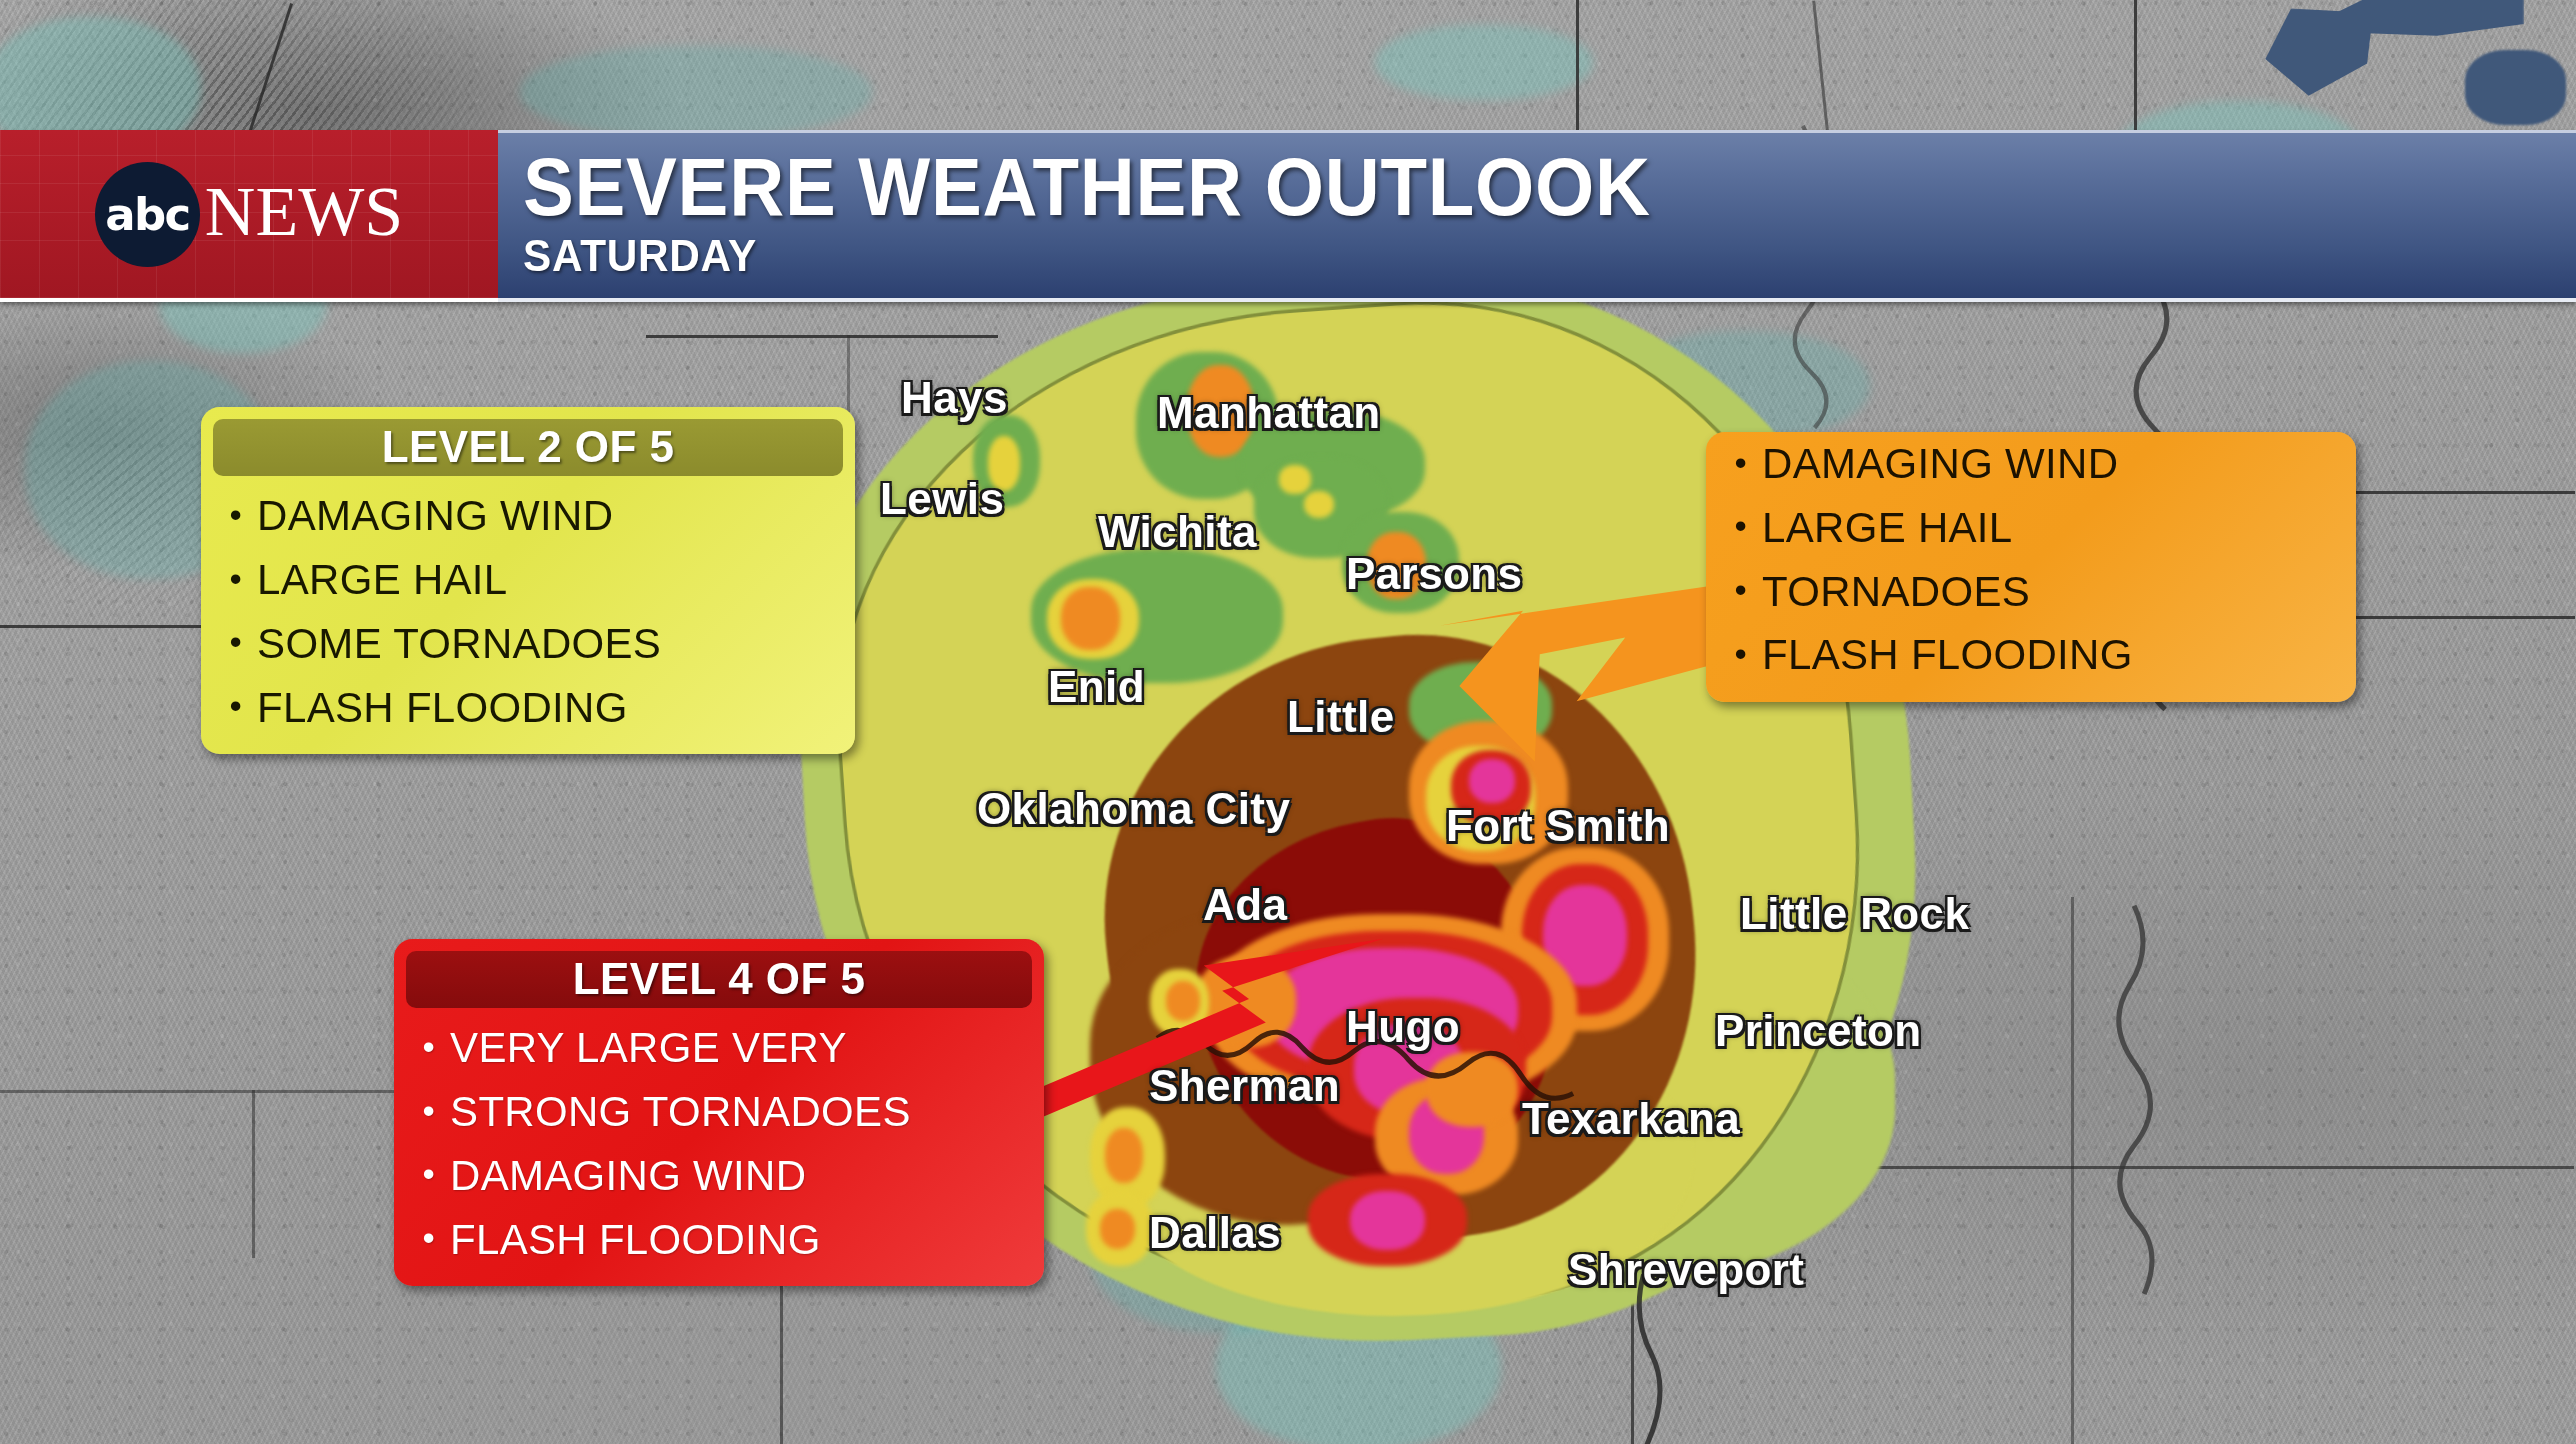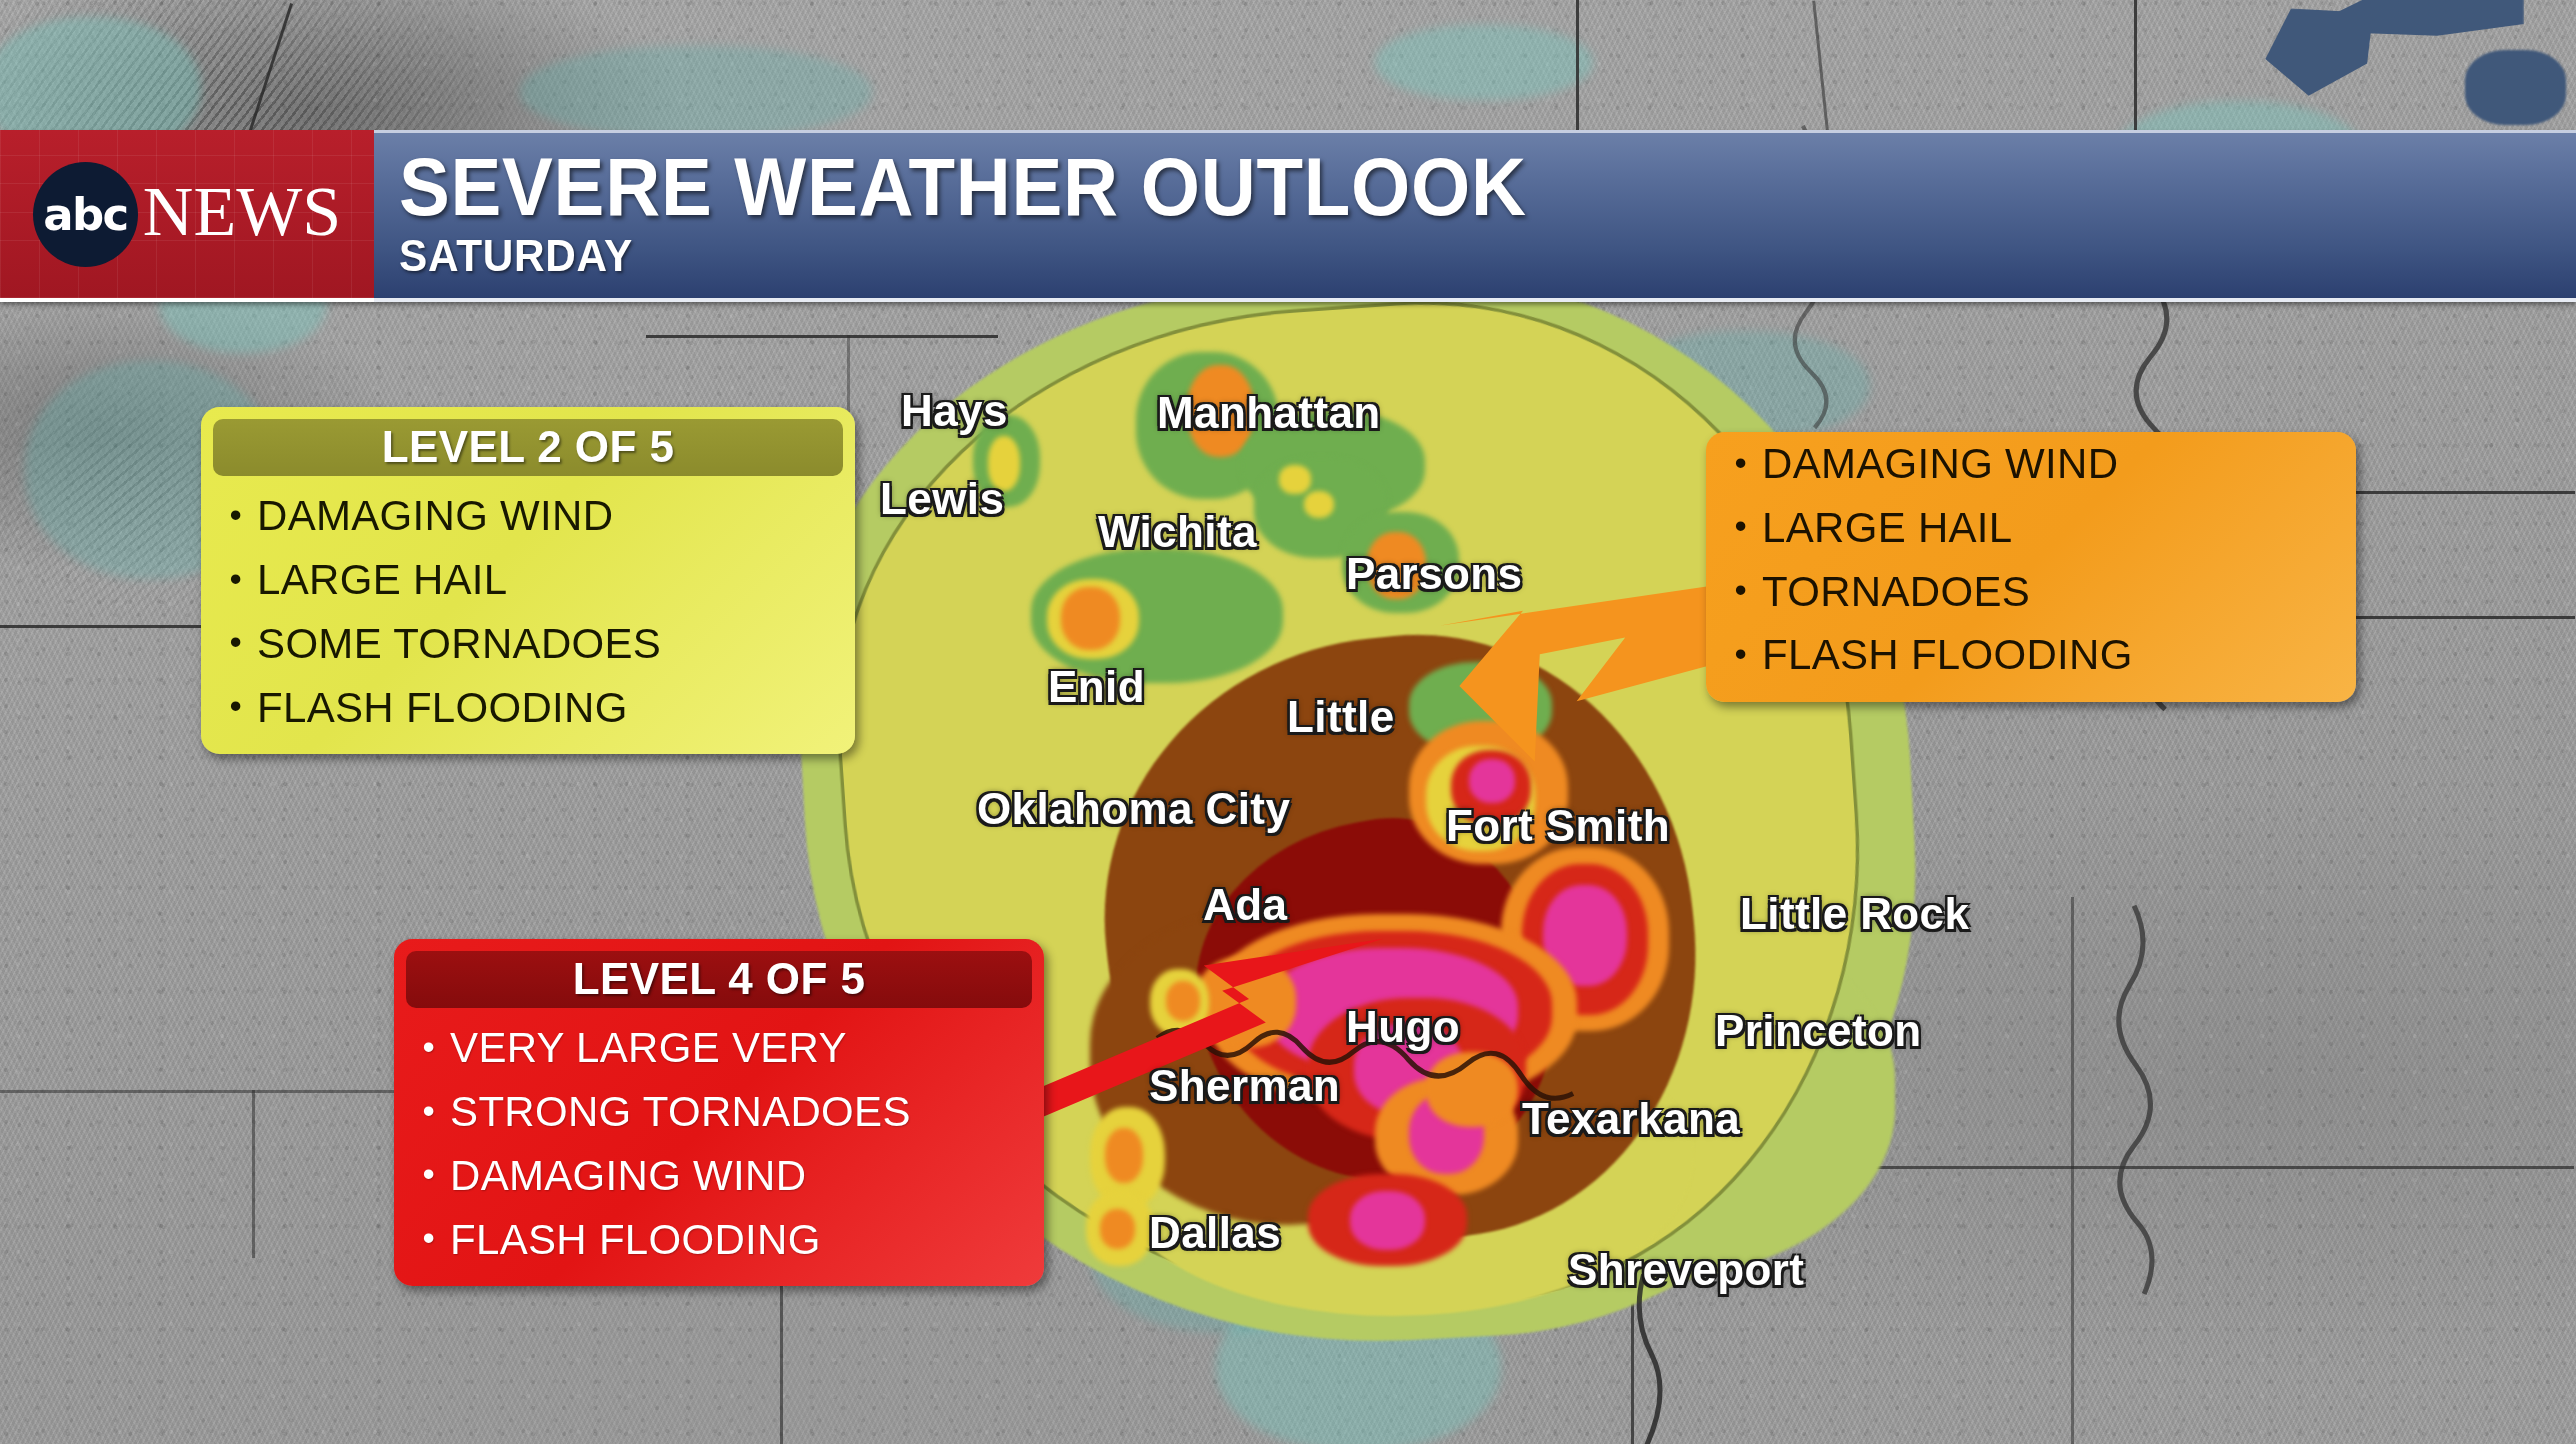--- a/index.html
+++ b/index.html
@@ -109,21 +109,21 @@
   .cell.y{background:#e6d23c;}
   .cell.o{background:#ef8a22;}
   .cell.r{background:#d62718;}
   .cell.m{background:#e4359a;}
 
   
   .banner{position:absolute;left:0;top:130px;width:2576px;height:172px;
     display:flex;align-items:stretch;
     box-shadow:0 2.5px 5px rgba(0,0,0,.45);}
   .banner-logo{
-    width:374px;position:relative;
+    width:498px;position:relative;
     background:
       repeating-linear-gradient(0deg, rgba(255,255,255,.07) 0 0.8px, transparent 0.8px 28.5px),
       repeating-linear-gradient(90deg, rgba(255,255,255,.07) 0 0.8px, transparent 0.8px 39px),
       linear-gradient(180deg,#b81f2b 0%,#a01722 100%);
     display:flex;align-items:center;justify-content:center;gap:5px;
     border-bottom:4.2px solid #fff;
   }
   .abc-oval{width:105px;height:105px;border-radius:50%;background:#0d1b33;
     display:flex;align-items:center;justify-content:center;}
   .abc-oval span{color:#fff;font-size:45px;font-weight:700;letter-spacing:-1.7px;
@@ -363,21 +363,21 @@
         <span>DAMAGING WIND</span>
       </li>
       <li>
         <span class="bul">•</span>
         <span>FLASH FLOODING</span>
       </li>
     </ul>
   </div>
 
   <div id="city-layer">
-      <div class="city" style="left: 901px; top: 386px;">Hays</div>
+      <div class="city" style="left: 901px; top: 373px;">Hays</div>
       <div class="city" style="left: 1157px; top: 340px; margin-top: 48px;">Manhattan</div>
       <div class="city" style="left: 880px; top: 474px;">Lewis</div>
       <div class="city" style="left: 1098px; top: 507px;">Wichita</div>
       <div class="city" style="left: 1346px; top: 549px;">Parsons</div>
       <div class="city" style="left: 1048px; top: 662px;">Enid</div>
       <div class="city" style="left: 1287px; top: 692px;">Little</div>
       <div class="city" style="left: 977px; top: 784px;">Oklahoma City</div>
       <div class="city" style="left: 1446px; top: 801px;">Fort Smith</div>
       <div class="city" style="left: 1203px; top: 880px;">Ada</div>
       <div class="city" style="left: 1740px; top: 889px;">Little Rock</div>

